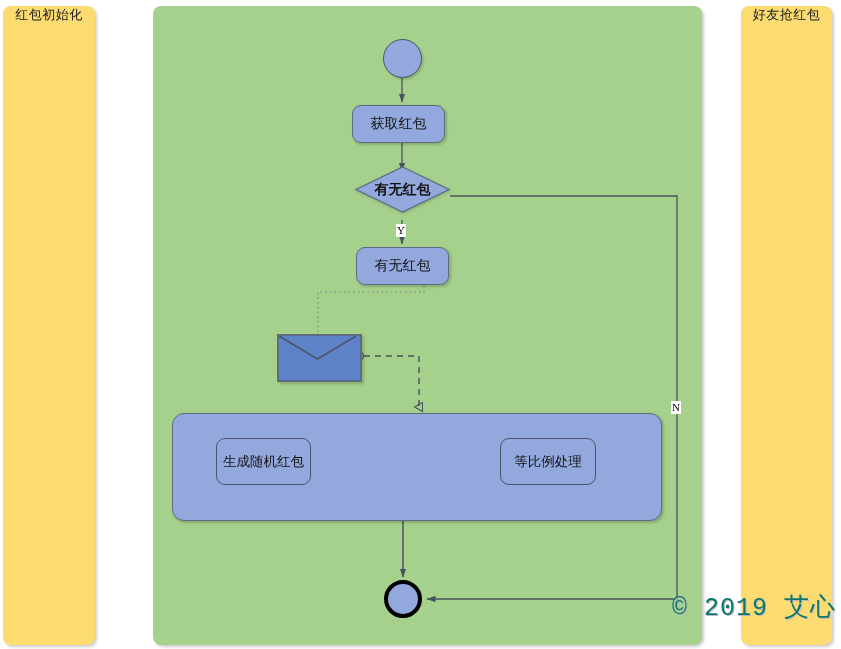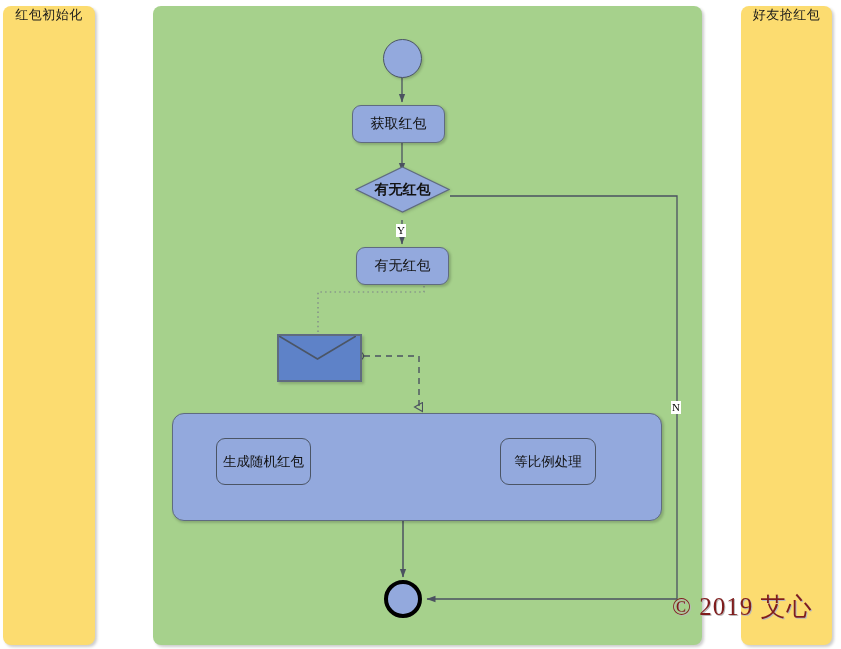--- a/index.html
+++ b/index.html
@@ -118,22 +118,22 @@
     position: absolute;
     left: 0; top: 0;
     width: 841px; height: 649px;
     pointer-events: none;
   }
   #watermark {
     position: absolute;
     left: 672px;
     top: 590px;
     font-size: 25px;
-    color: #7f1d1d;
-    font-family: Liberation Serif, serif;
+    color: #0f766e;
+    font-family: Liberation Mono, monospace;
     text-shadow: 1px 1px 0 #b9b9b9;
     white-space: nowrap;
     letter-spacing: 1px;
   }
 </style>
 </head>
 <body>
 
 <div id="canvas">
 

